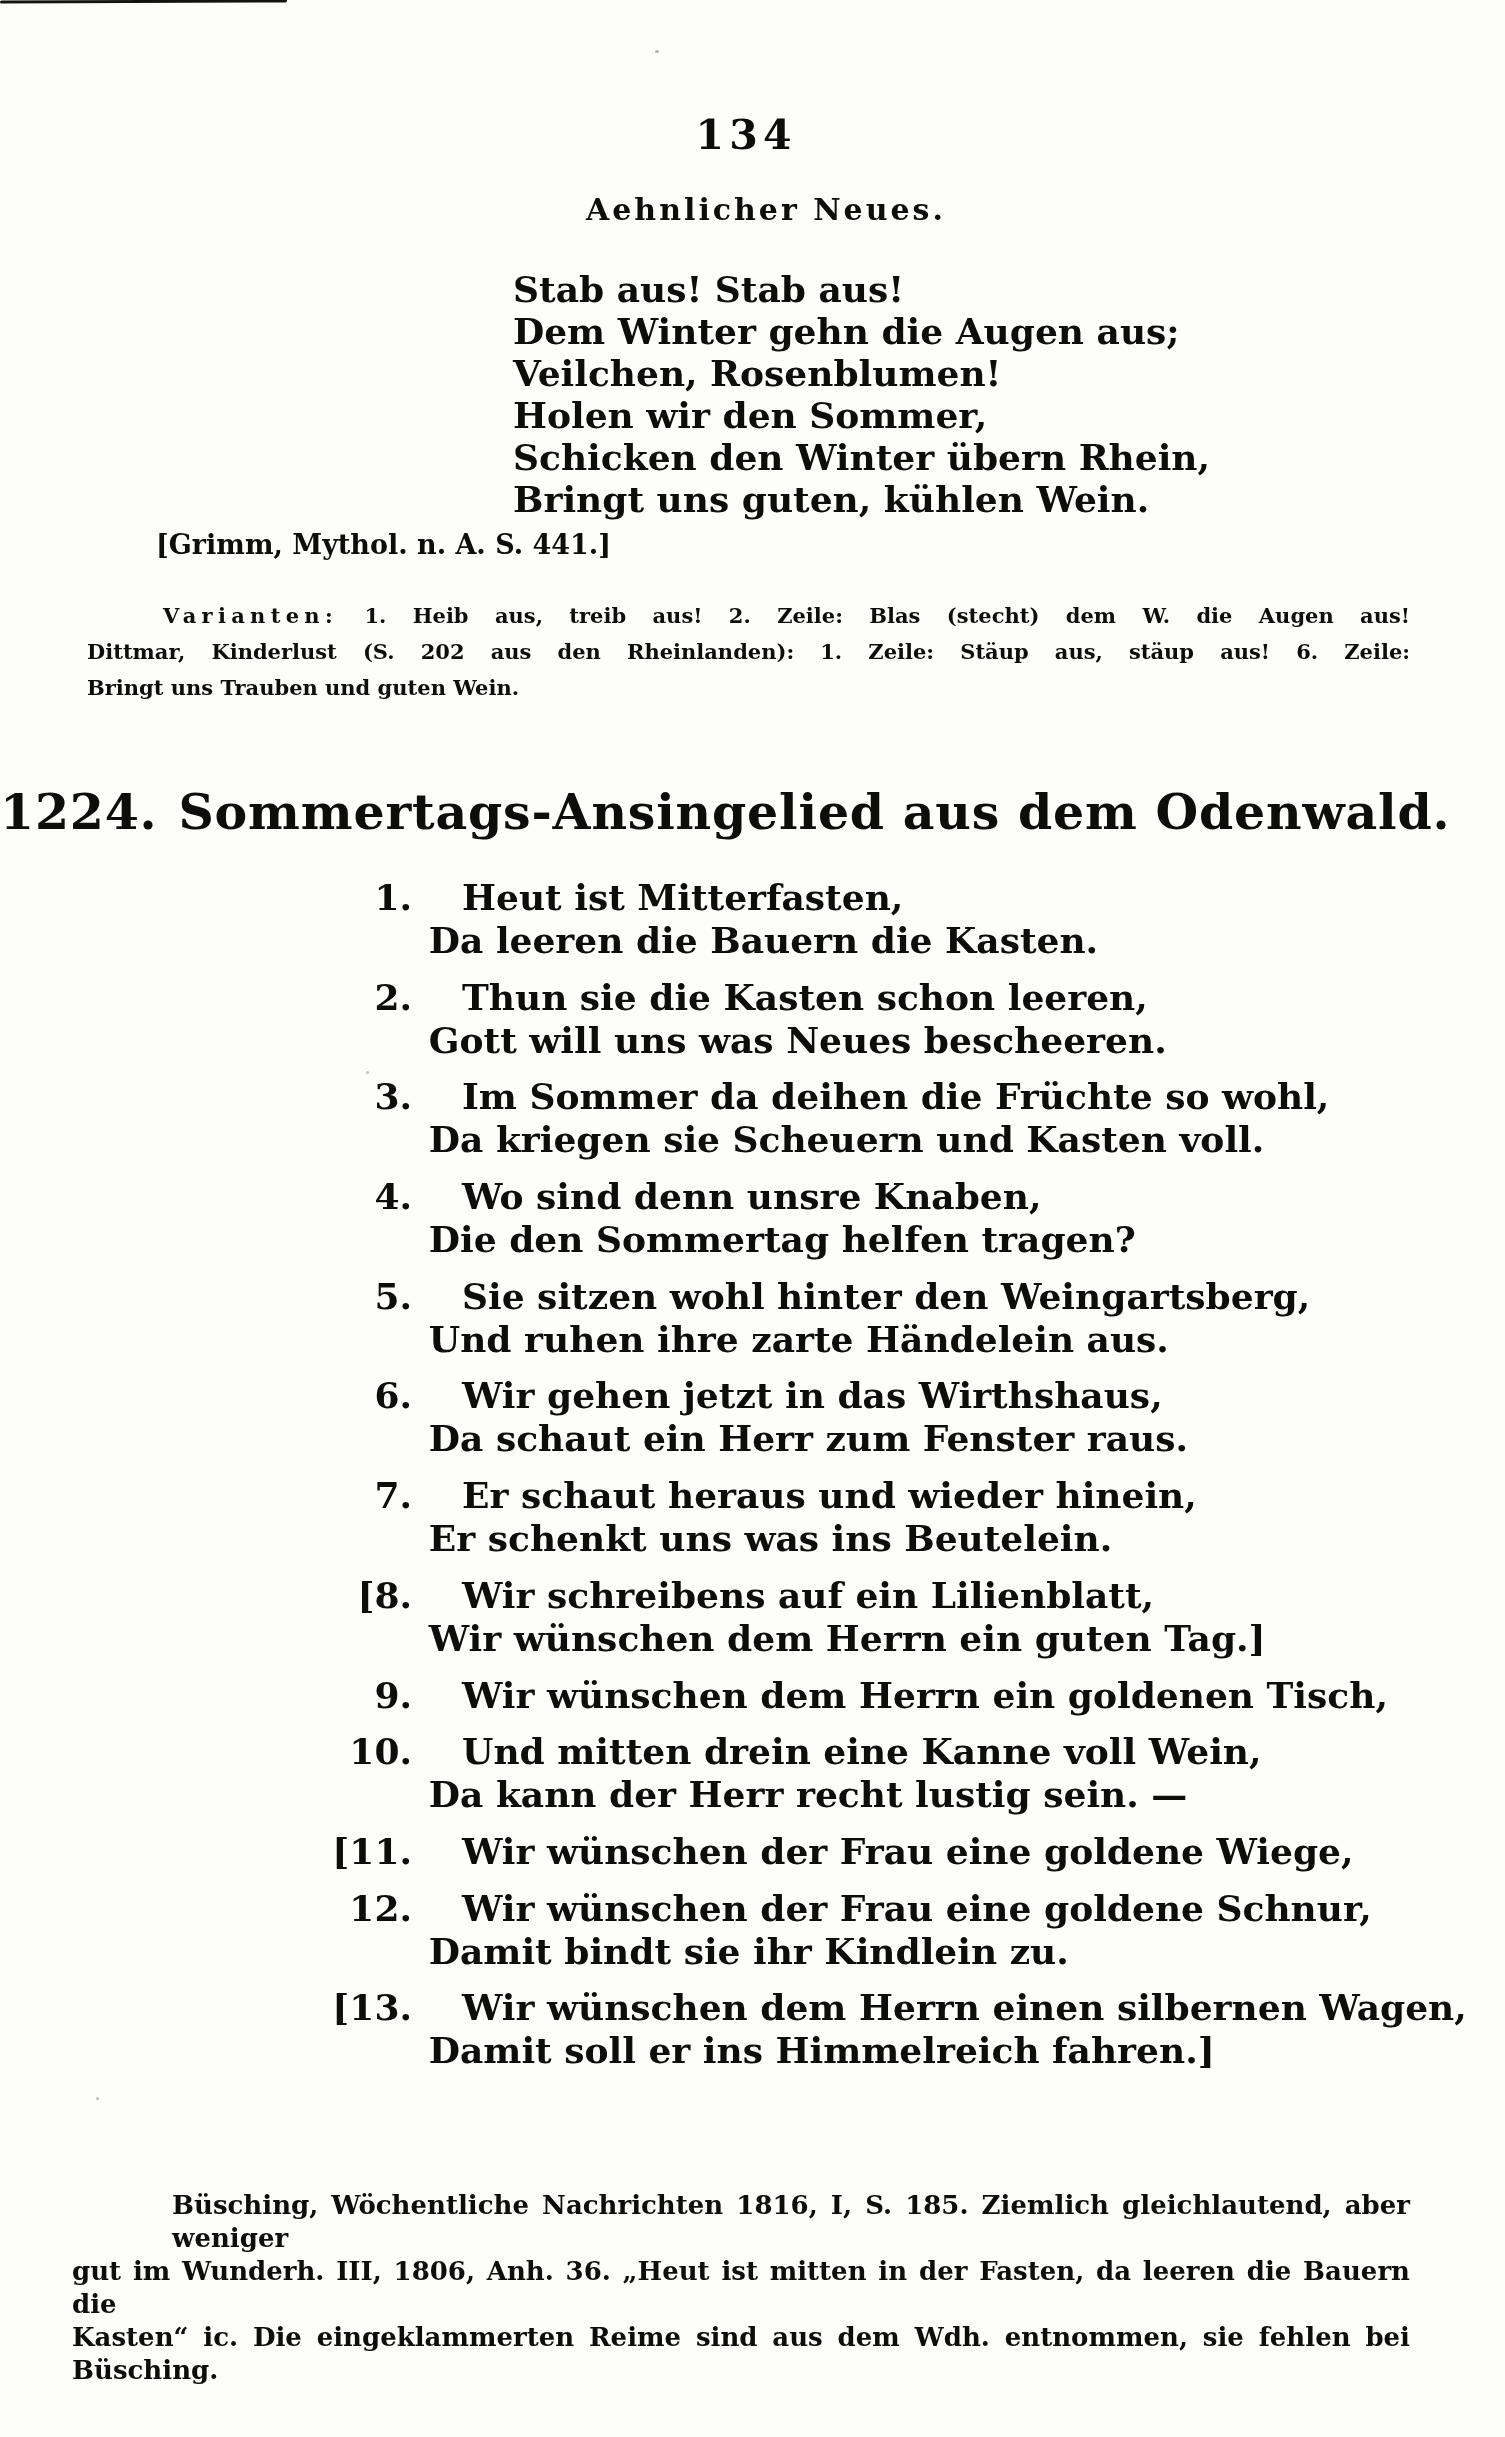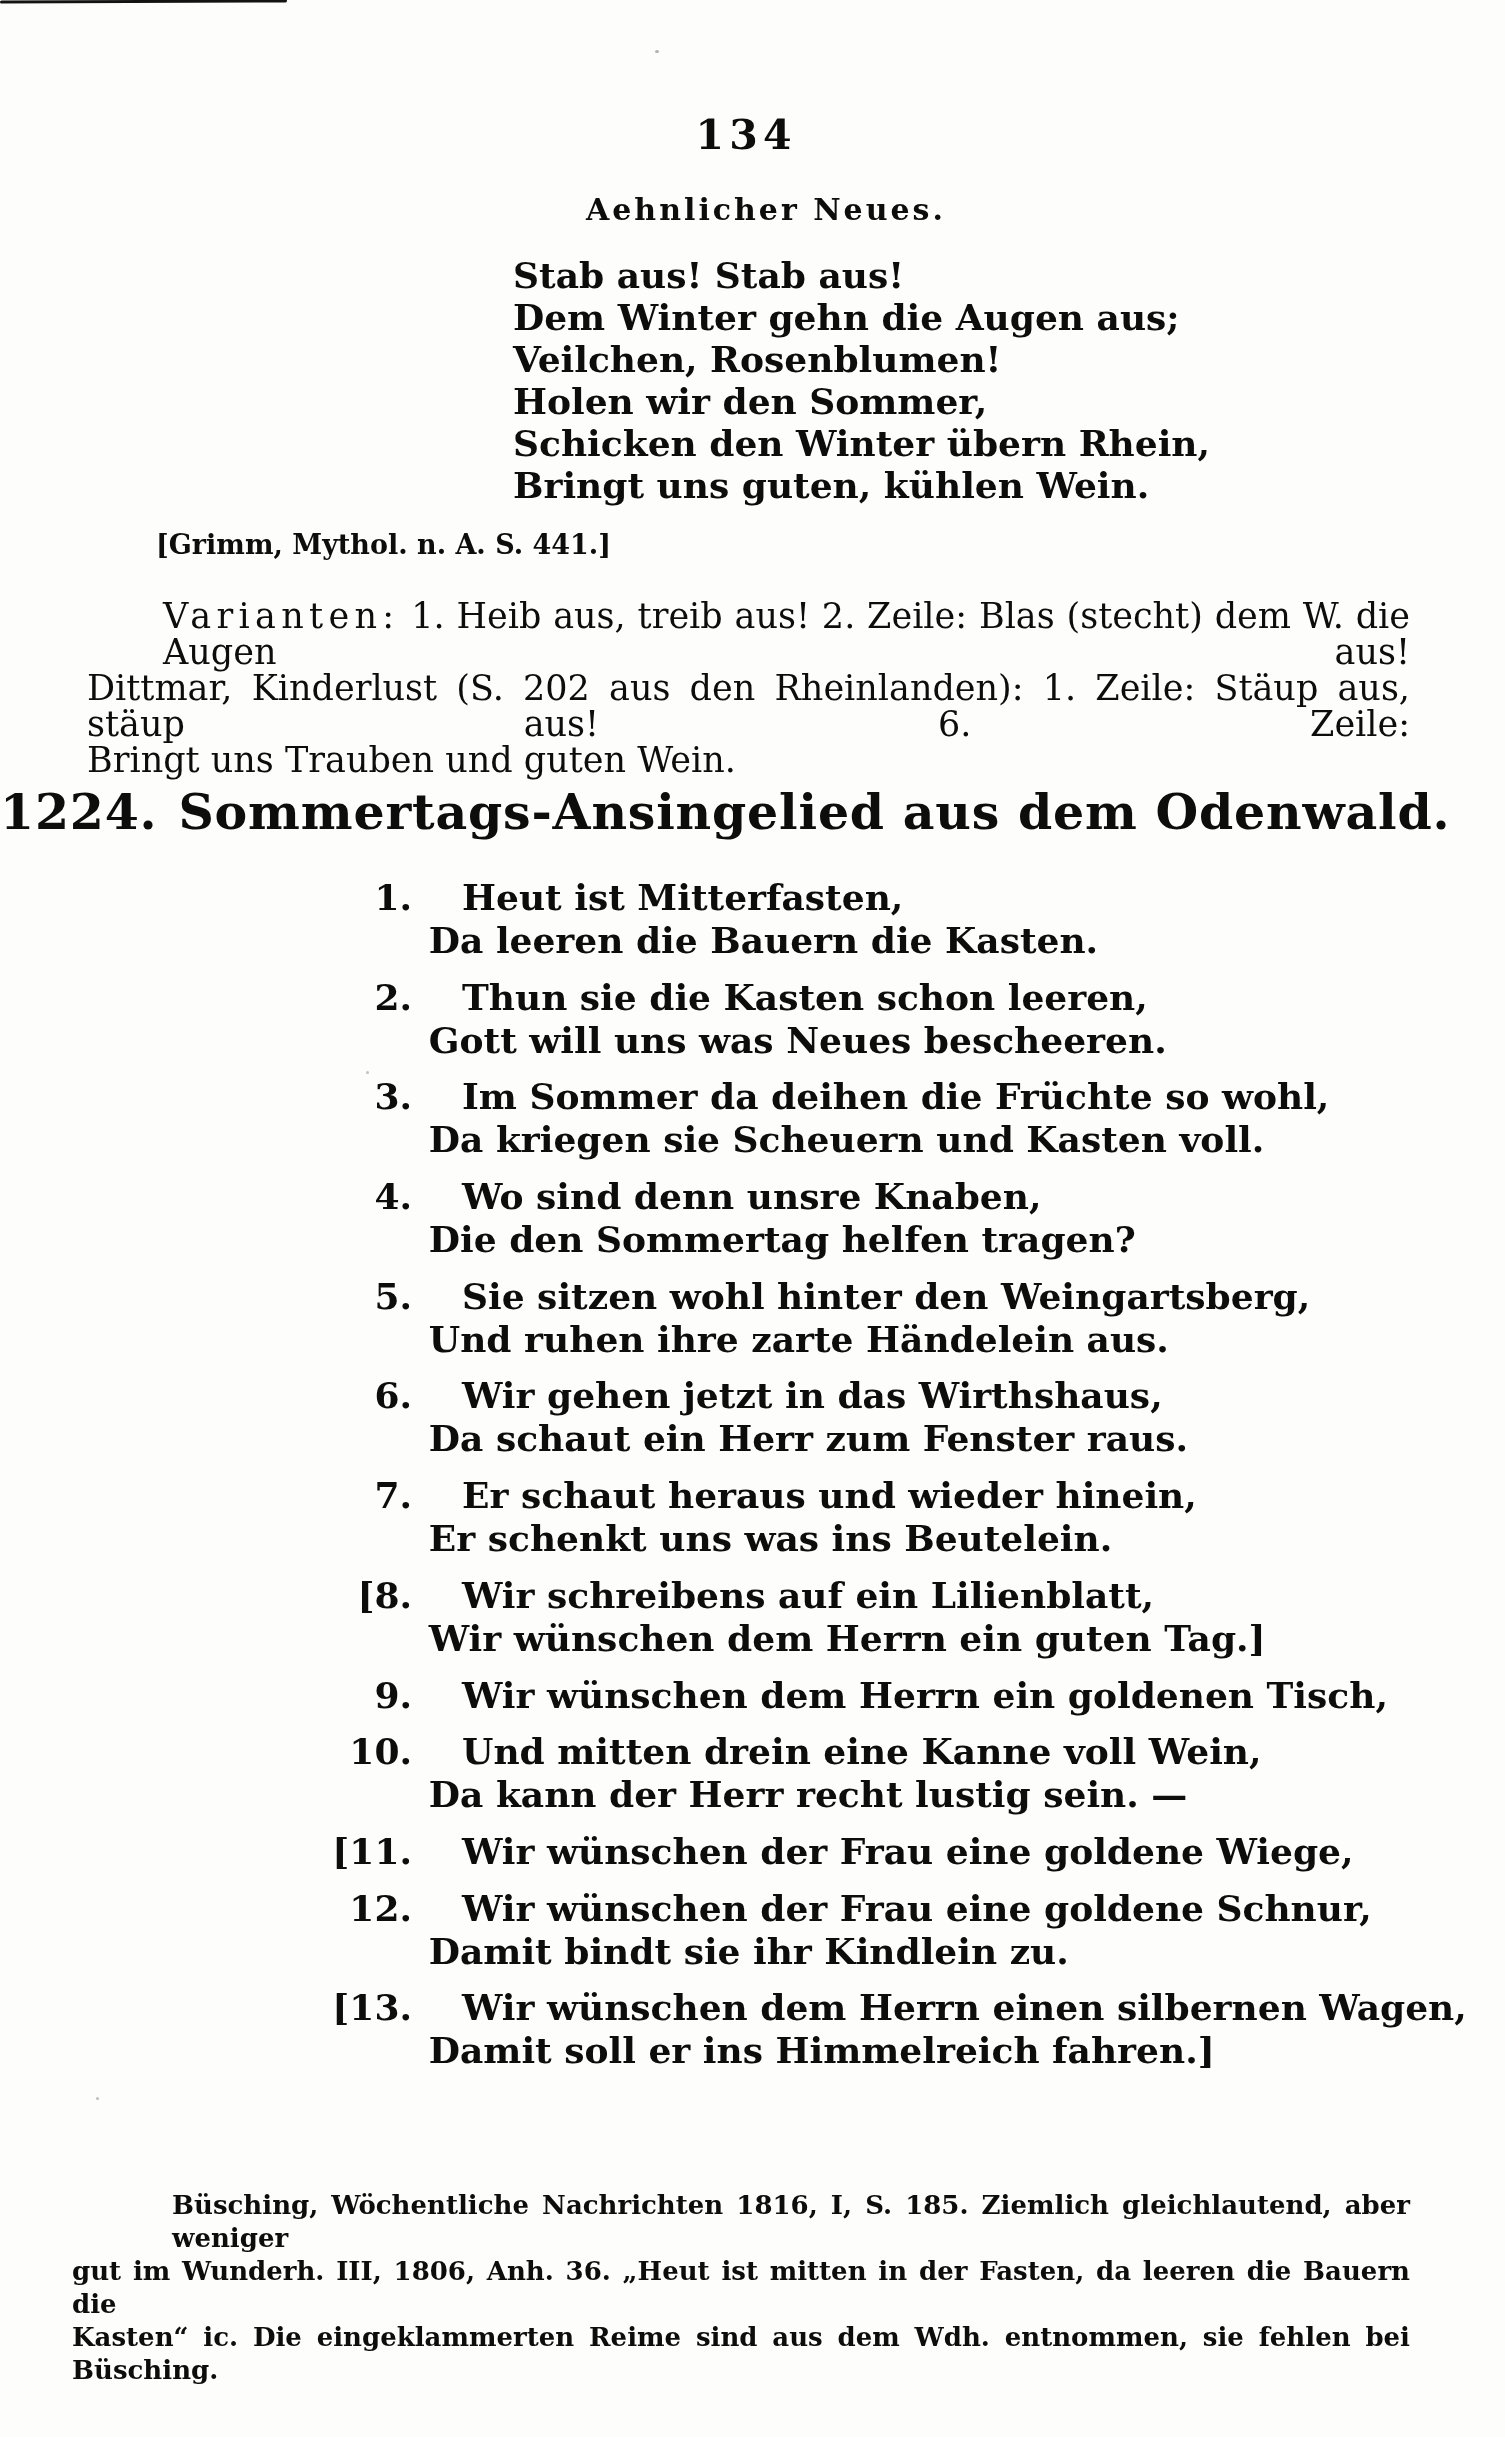--- a/index.html
+++ b/index.html
@@ -19,33 +19,33 @@
     text-align: center; padding-right: 13.7px; box-sizing: border-box;
     font-size: 41px; letter-spacing: 5.3px;
   }
 
   #rhyme-title {
     top: 192px; left: 586px;
     font-size: 30px; letter-spacing: 3px;
   }
 
   #rhyme-lines {
-    top: 254px; left: 513px;
+    top: 268px; left: 513px;
     font-size: 36px; line-height: 42px;
   }
 
   #rhyme-attribution {
     top: 529px; left: 156px;
     font-size: 27px;
   }
 
   #variants {
     top: 598px; left: 87px; width: 1323px;
-    font-size: 35px; line-height: 36px;
-    font-weight: 400;
+    font-size: 21px; line-height: 36px;
+    font-weight: 700;
   }
   #variants .v-line { white-space: normal; }
   #variants .v-just { text-align: justify; text-align-last: justify; }
   #variants .v1 { padding-left: 76px; }
   #variants .sperr { letter-spacing: 5.3px; }
 
   #divider {
     top: 727px; left: 600px; width: 287px; height: 3px;
     background: #131311; border-radius: 1.5px;
     transform: rotate(-0.25deg);

